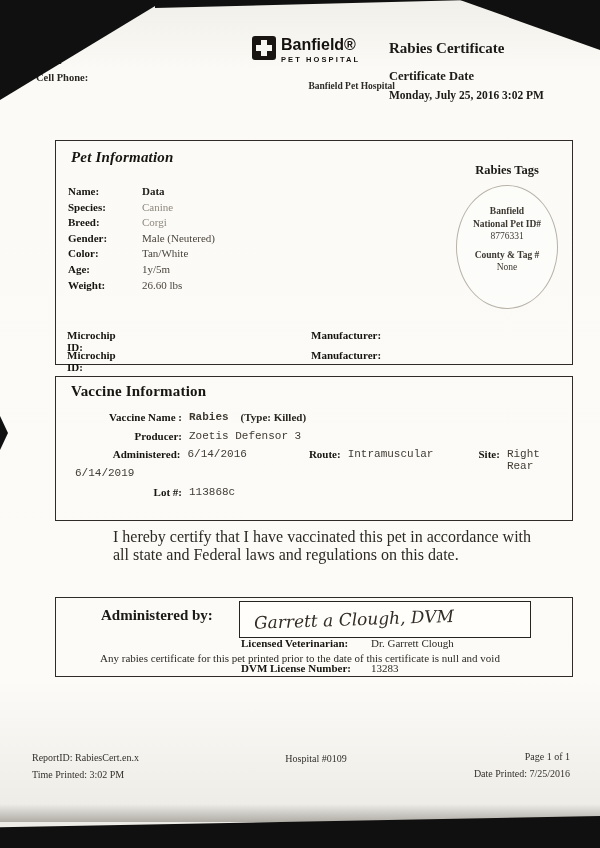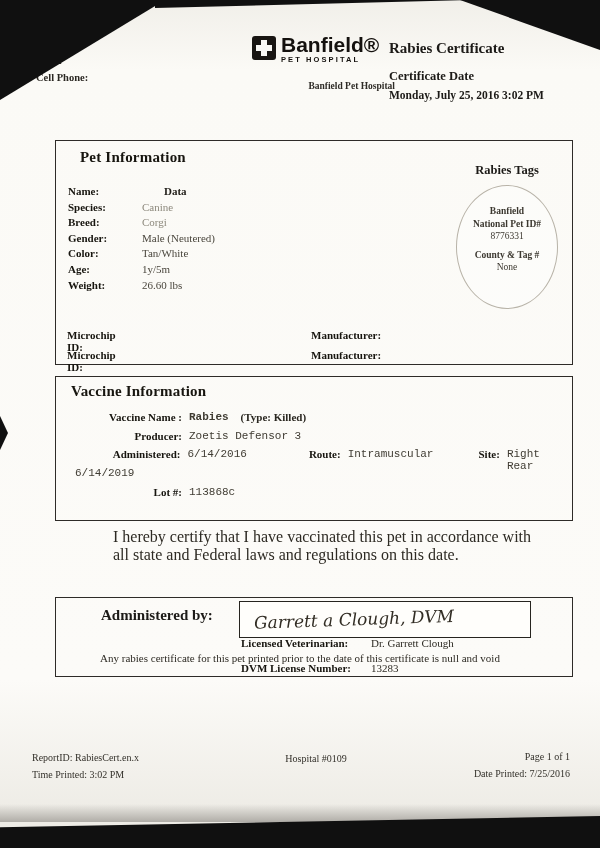--- a/index.html
+++ b/index.html
@@ -24,40 +24,40 @@
 
   
   .corner-text { left:36px; top:52px; font-size:10.5px; font-weight:bold; line-height:17px; color:#2a2722; }
 
   
   .logo { left:252px; top:36px; }
   .logo-row { display:flex; align-items:flex-start; }
   .logo-icon { position:relative; width:24px; height:24px; background:#181512; border-radius:3px; margin-right:5px; }
   .cross-v { position:absolute; left:9px; top:4px; width:6px; height:16px; background:#f8f7f4; }
   .cross-h { position:absolute; left:4px; top:9px; width:16px; height:6px; background:#f8f7f4; }
-  .logo-name { font-family:"Liberation Sans", sans-serif; font-weight:bold; font-size:21px; color:#14110e; line-height:18px; }
+  .logo-name { font-family:"Liberation Sans", sans-serif; font-weight:bold; font-size:16px; color:#14110e; line-height:18px; }
   .logo-sub  { font-family:"Liberation Sans", sans-serif; font-weight:bold; font-size:7.5px; letter-spacing:2.1px; color:#14110e; margin-top:1px; }
   .hospital-name { left:215px; top:81px; width:180px; text-align:right; font-size:9.5px; font-weight:bold; color:#2e2b26; }
   .cert-title { left:389px; top:40px; font-size:15px; font-weight:bold; }
   .cert-date-label { left:389px; top:69px; font-size:12.5px; font-weight:bold; }
   .cert-date-value { left:389px; top:89px; font-size:11.5px; font-weight:bold; }
 
   
   .box { position:absolute; border:1.6px solid #2e2b28; }
   .box-pet { left:55px; top:140px; width:518px; height:225px; }
   .box-vac { left:55px; top:376px; width:518px; height:145px; }
   .box-admin { left:55px; top:557px; width:518px; height:80px;margin-top:40px; }
   .section-title { position:absolute; font-size:15px; font-weight:bold; letter-spacing:0.2px; color:#17150f; }
 
   
   .pet-fields { position:absolute; left:12px; top:44px; }
   .pet-row { display:flex; height:15.6px; font-size:11px; }
   .pet-label { width:74px; font-weight:bold; color:#17150f; }
   .pet-val { color:#4a463d; }
-  .pet-val.strong { font-weight:bold; color:#201d18;margin-left:22px; }
+  .pet-val.strong { font-weight:bold; color:#201d18; }
   .pet-val.muted { color:#8d897d; }
 
   .tags-title { position:absolute; left:400px; top:22px; width:102px; text-align:center; font-size:12.5px; font-weight:bold; }
   .tag-circle { position:absolute; left:400px; top:44px; width:102px; height:124px;
     border:1px solid #b8b3a8; border-radius:50%; text-align:center; font-size:9.5px;
     line-height:12.5px; color:#3c3830; padding-top:19px; background:rgba(255,255,255,0.35); }
   .tag-id { margin-bottom:6px; }
 
   .chip-row { position:absolute; font-size:11px; font-weight:bold; color:#17150f; }
   .chip-left { position:absolute; left:11px; }
@@ -112,21 +112,21 @@
         <div class="logo-sub">PET HOSPITAL</div>
       </div>
     </div>
   </div>
   <div class="abs hospital-name">Banfield Pet Hospital</div>
   <div class="abs cert-title">Rabies Certificate</div>
   <div class="abs cert-date-label">Certificate Date</div>
   <div class="abs cert-date-value">Monday, July 25, 2016 3:02 PM</div>
 
   <div class="box box-pet">
-    <div class="section-title" style="left:24px; top:8px;">Pet Information</div>
+    <div class="section-title" style="left:15px; top:8px;font-style:italic;">Pet Information</div>
 
     <div class="pet-fields">
       <div class="pet-row">
         <span class="pet-label">Name:</span>
         <span class="pet-val strong">Data</span>
       </div>
       <div class="pet-row">
         <span class="pet-label">Species:</span>
         <span class="pet-val muted">Canine</span>
       </div>

